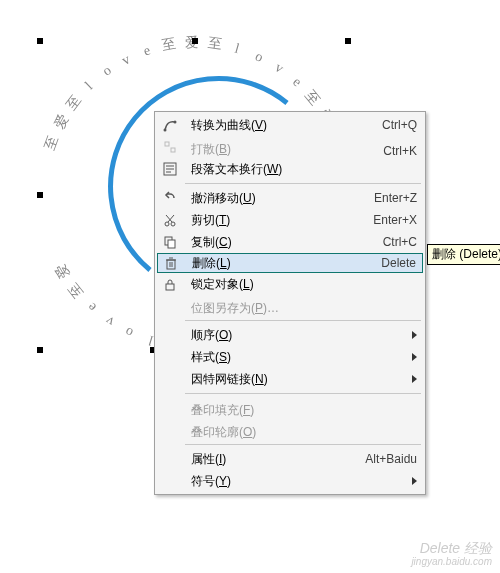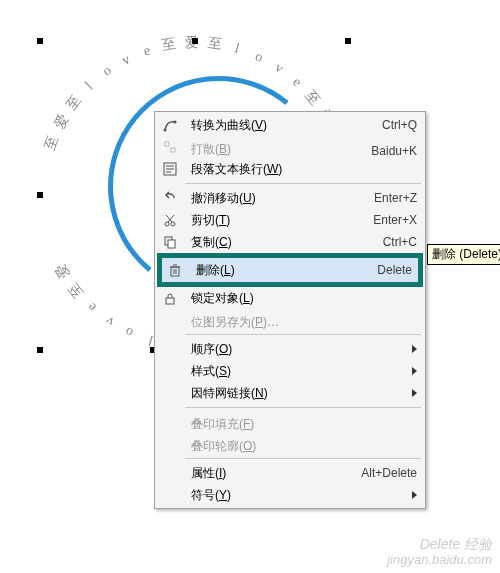--- a/index.html
+++ b/index.html
@@ -55,22 +55,22 @@
   .menu-item .ic {
     width: 26px; height: 22px;
     display: flex; align-items: center; justify-content: center;
     color: #555;
   }
   .menu-item .lbl { flex: 1; padding-left: 8px; }
   .menu-item .sc  { color: #404040; padding-left: 8px; white-space: nowrap; }
   .menu-item.disabled { color: #9a9a9a; align-items: flex-end; }
   .menu-item.highlight {
     background: #d6e5f5;
-    border: 5px solid #0f766e;
-    height: 34px;
+    border: 1px solid #0f766e;
+    height: 20px;
     margin: 0;
   }
   .menu-item .arrow {
     width: 0; height: 0;
     border-top: 4px solid transparent;
     border-bottom: 4px solid transparent;
     border-left: 5px solid #333;
     margin-left: 6px;
   }
   .menu-sep {
@@ -86,21 +86,21 @@
     border: 1px solid #000;
     padding: 1px 4px;
     font-size: 12px;
     white-space: nowrap;
   }
   .watermark {
     position: absolute; right: 8px; bottom: 6px;
     color: #ccc; font-size: 14px; font-style: italic;
     text-align: right; line-height: 1.1;
   }
-  .watermark .small { font-size: 13px; display:block; }
+  .watermark .small { font-size: 10px; display:block; }
 </style>
 </head>
 <body>
 
 <div class="canvas">
   <svg style="position:absolute;left:0;top:0" width="500" height="573">
     <path d="M 150 270 A 90 90 0 0 1 287 103" fill="none" stroke="#2b8fd6" stroke-width="5"></path>
   </svg>
   <div id="ring">
       <span class="arc-text" style="left: 52.1667px; top: 143.013px; transform: translate(-50%, -50%) rotate(290deg);">至</span>
@@ -164,21 +164,21 @@
       <span class="sc">Ctrl+Q</span>
     </div>
     <div class="menu-item disabled">
       <span class="ic">
         <svg width="14" height="14">
           <rect x="2" y="2" width="4" height="4" fill="none" stroke="#bbb"></rect>
           <rect x="8" y="8" width="4" height="4" fill="none" stroke="#bbb"></rect>
         </svg>
       </span>
       <span class="lbl">打散(<span class="underline">B</span>)</span>
-      <span class="sc">Baidu+K</span>
+      <span class="sc">Ctrl+K</span>
     </div>
     <div class="menu-item">
       <span class="ic">
         <svg width="14" height="14">
           <rect x="1" y="1" width="12" height="12" fill="none" stroke="#555"></rect>
           <line x1="3" y1="4" x2="11" y2="4" stroke="#555"></line>
           <line x1="3" y1="7" x2="11" y2="7" stroke="#555"></line>
           <line x1="3" y1="10" x2="8" y2="10" stroke="#555"></line>
         </svg>
       </span>
@@ -265,21 +265,21 @@
       <span class="lbl">叠印填充(<span class="underline">F</span>)</span>
     </div>
     <div class="menu-item disabled">
       <span class="ic"></span>
       <span class="lbl">叠印轮廓(<span class="underline">O</span>)</span>
     </div>
     <div class="menu-sep"></div>
     <div class="menu-item">
       <span class="ic"></span>
       <span class="lbl">属性(<span class="underline">I</span>)</span>
-      <span class="sc">Alt+Delete</span>
+      <span class="sc">Alt+Baidu</span>
     </div>
     <div class="menu-item">
       <span class="ic"></span>
       <span class="lbl">符号(<span class="underline">Y</span>)</span>
       <span class="arrow"></span>
     </div>
   </div>
 
 <div class="tooltip">
   <span>删除 (Delete)</span>

